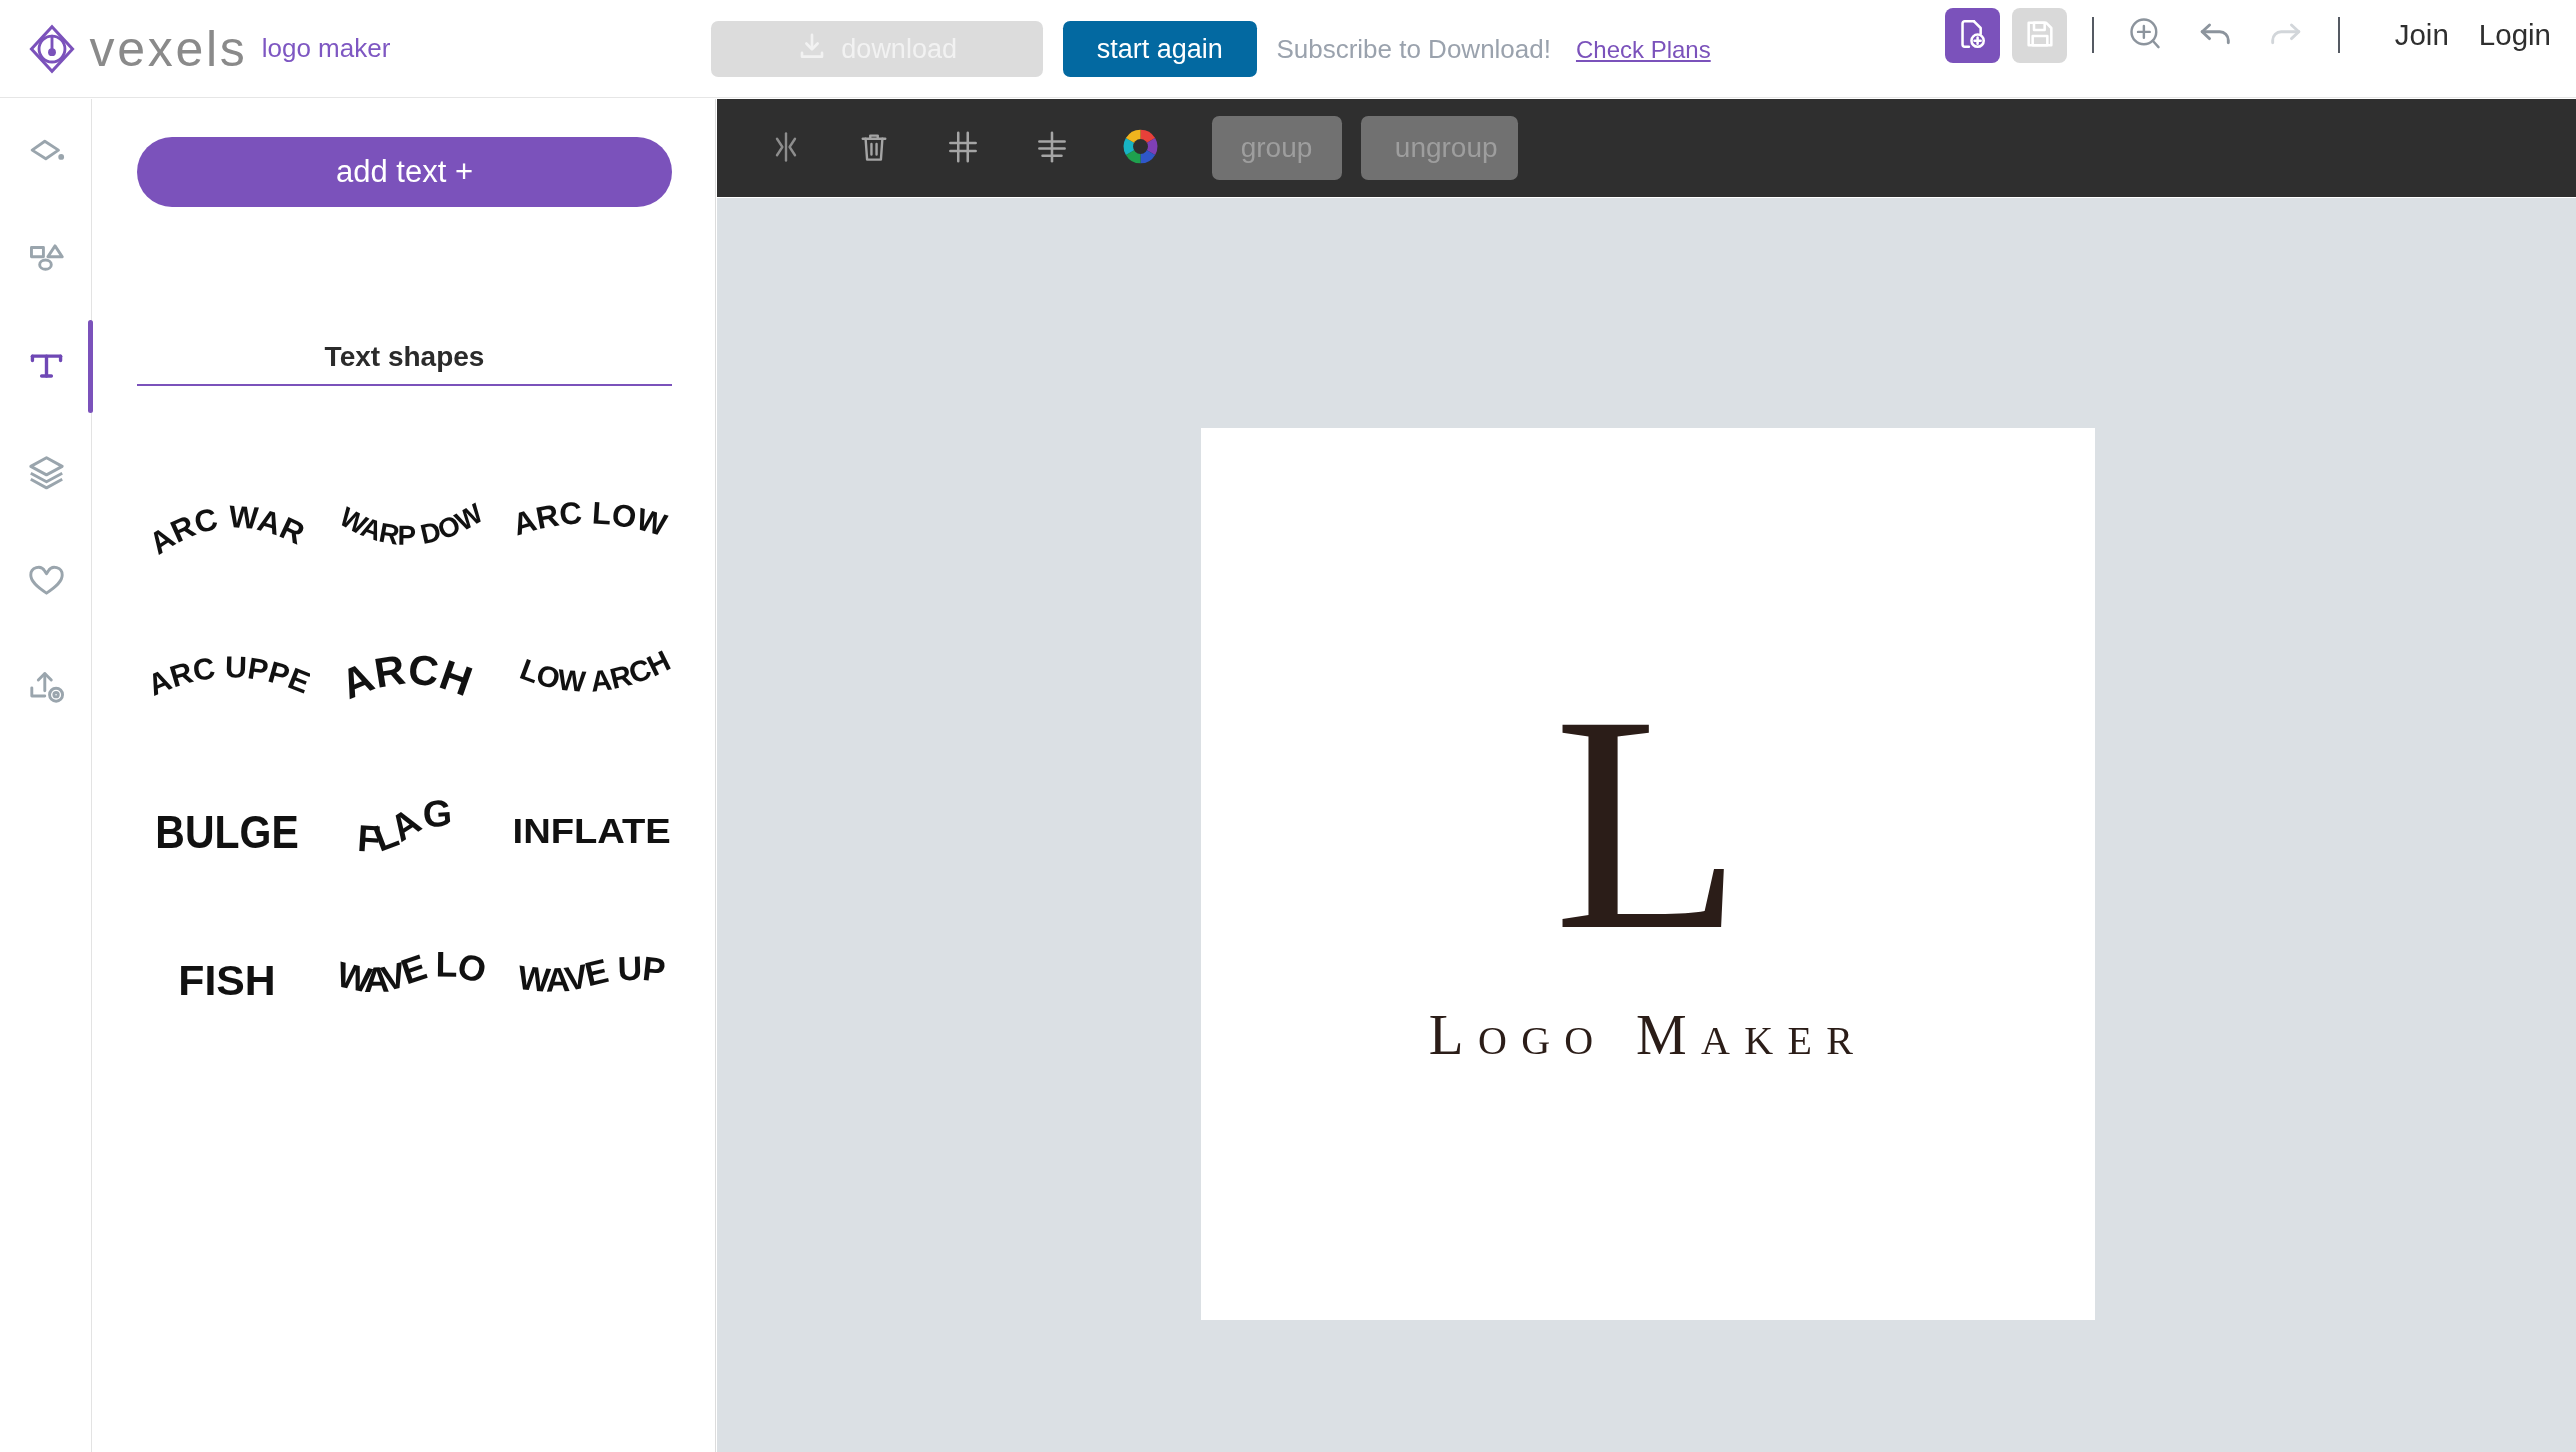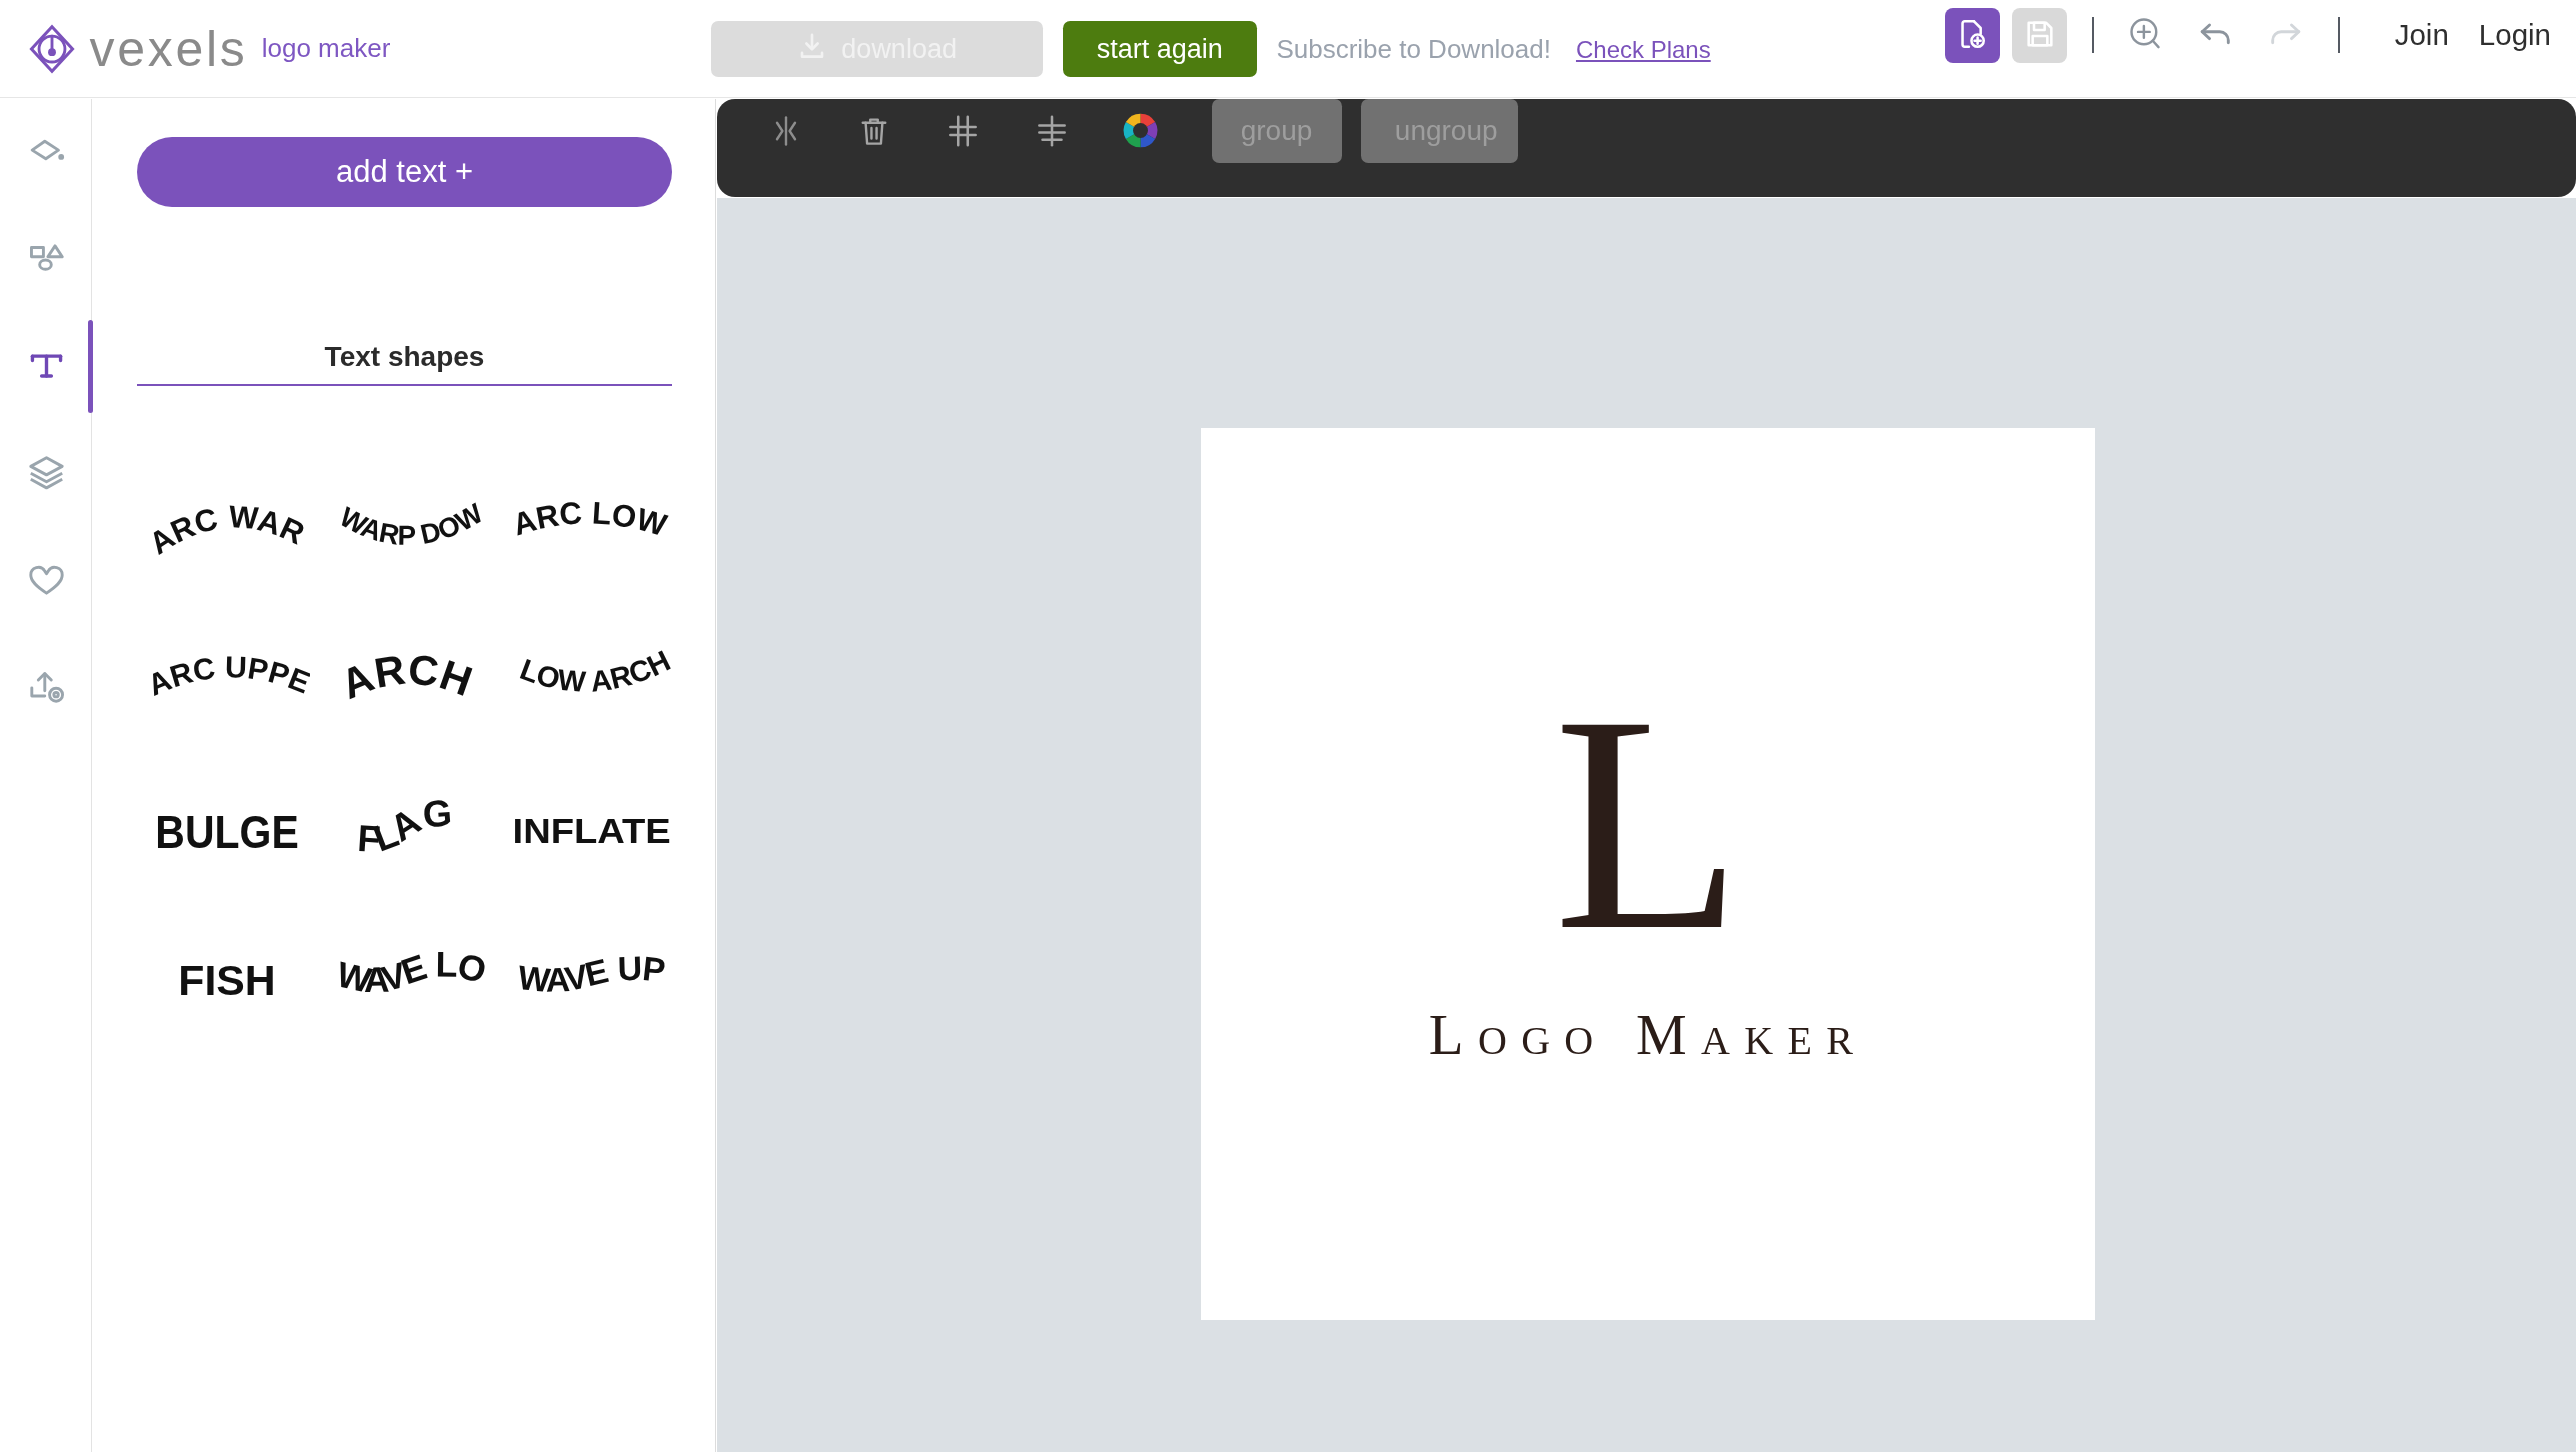--- a/index.html
+++ b/index.html
@@ -32,21 +32,21 @@
     display:flex; align-items:center; gap:19.7px;
   }
   .btn-download {
     width:332px; height:56px; border-radius:7.2px; border:none;
     background:#dcdcdc; color:#f2f2f2; font-size:27px;
     display:flex; align-items:center; justify-content:center; gap:14.3px;
     font-family:"Liberation Sans", sans-serif; cursor:default;
   }
   .btn-start {
     width:194px; height:56px; border-radius:7.2px; border:none;
-    background:#4d7c0f; color:#ffffff; font-size:27px;
+    background:#0369a1; color:#ffffff; font-size:27px;
     font-family:"Liberation Sans", sans-serif; cursor:pointer;
     display:flex; align-items:center; justify-content:center;
   }
   .subscribe-text {
     font-size:26px; color:#9aa2ad; white-space:nowrap;
   }
   .subscribe-link {
     font-size:24px; color:#7b52bb; text-decoration:underline;
     margin-left:21px; cursor:pointer;
   }
@@ -116,21 +116,21 @@
   .shape-cell {
     display:flex; align-items:center; justify-content:center;
     cursor:pointer; overflow:hidden;
   }
   .shape-cell svg { display:block; }
 
   
   .canvas-toolbar {
     position:absolute; left:717px; top:99px;
     width:1859px; height:98px; background:#2f2f2f;
-    display:flex; align-items:flex-start; padding-left:36px; gap:0;border-radius:18px;
+    display:flex; align-items:center; padding-left:36px; gap:0;
   }
   .tb-icon {
     width:66px; height:66px; display:flex; align-items:center;
     justify-content:center; cursor:pointer;
   }
   .tb-btn {
     height:64px; border-radius:7.2px; background:#717171;
     color:#9e9e9e; font-size:28px; border:none; padding:0 27px;
     font-family:"Liberation Sans", sans-serif;
     display:flex; align-items:center; justify-content:center;

